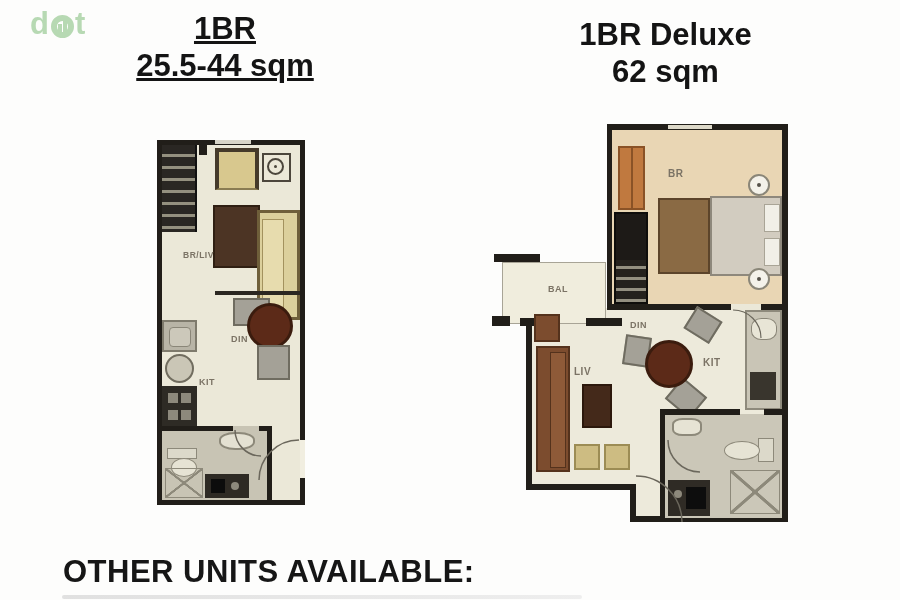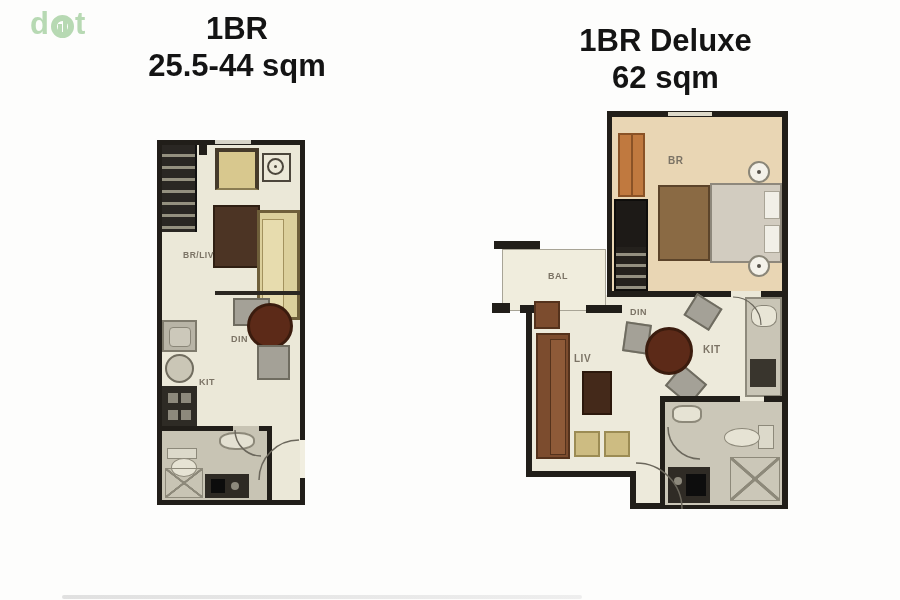--- a/index.html
+++ b/index.html
@@ -13,22 +13,22 @@
         color:#b7d9b3;font-weight:bold;font-size:31px;letter-spacing:1px;line-height:1;}
   .logo .ltr{display:block;}
   .logo-o{position:relative;display:inline-block;width:23px;height:23px;margin:0 1px 1px 1px;
           border:6px solid #b7d9b3;border-radius:50%;box-sizing:border-box;background:#fff;}
   .logo-o .b1{position:absolute;left:1px;bottom:0;width:4px;height:8px;background:#b7d9b3;}
   .logo-o .b2{position:absolute;left:6px;bottom:0;width:4px;height:11px;background:#b7d9b3;}
 
   
   .unit-title{position:absolute;text-align:center;color:#141414;font-weight:bold;
               font-size:31px;line-height:37px;letter-spacing:0px;}
-  #title-1br{left:118px;top:10px;width:238px;}
-  #title-deluxe{left:518px;top:22px;width:295px;}
+  #title-1br{left:106px;top:10px;width:238px;text-decoration:underline;}
+  #title-deluxe{left:518px;top:16px;width:295px;}
   .footer-heading{position:absolute;left:63px;top:554px;font-weight:bold;font-size:31px;
                   color:#161616;letter-spacing:.5px;}
   .cropped-line{position:absolute;left:62px;top:595px;width:520px;height:4px;
                 background:linear-gradient(90deg,#d7d7d7,#e9e9e9);border-radius:2px;opacity:.75;}
 
   
   .plan{position:absolute;filter:blur(.3px);}
   .wall{position:absolute;background:#211e19;}
   .room-label{position:absolute;font-weight:bold;font-size:9px;color:#7b7365;
               letter-spacing:.5px;white-space:nowrap;}
@@ -85,21 +85,21 @@
   #p1-toilet-bowl{position:absolute;left:14px;top:318px;width:24px;height:17px;background:#e6e3d4;
                   border:1px solid #8d897a;border-radius:50%;}
   #p1-shower{position:absolute;left:8px;top:328px;width:38px;height:30px;border:1px solid #8d897a;box-sizing:border-box;
      background-image:linear-gradient(to top right,transparent 47%,#8d897a 48% 52%,transparent 53%),
                       linear-gradient(to bottom right,transparent 47%,#8d897a 48% 52%,transparent 53%);}
   #p1-vanity{position:absolute;left:48px;top:334px;width:44px;height:24px;background:#2e2a24;}
   #p1-vanity .bowl{position:absolute;left:6px;top:5px;width:14px;height:14px;background:#0c0c0c;}
   #p1-vanity .knob{position:absolute;left:26px;top:8px;width:8px;height:8px;border-radius:50%;background:#8d897c;}
 
   
-  #plan2{left:490px;top:109px;width:302px;height:405px;}
+  #plan2{left:490px;top:122px;width:302px;height:405px;}
   #p2-bed-floor{position:absolute;left:122px;top:7px;width:175px;height:180px;background:#e9d6b4;}
   #p2-main-floor{position:absolute;left:38px;top:186px;width:254px;height:180px;background:#edeadb;}
   #p2-lower-floor{position:absolute;left:140px;top:366px;width:152px;height:32px;background:#edeadb;}
   #p2-bal-floor{position:absolute;left:12px;top:140px;width:104px;height:62px;background:#f0eddd;border:1px solid #a8a496;box-sizing:border-box;}
   #p2-bath-floor{position:absolute;left:175px;top:292px;width:117px;height:104px;background:#cbc7b8;}
 
   #p2-wall-top{left:117px;top:2px;width:181px;height:6px;}
   #p2-top-window{position:absolute;left:178px;top:3px;width:44px;height:4px;background:#ddd9c9;}
   #p2-wall-right{left:292px;top:2px;width:6px;height:398px;}
   #p2-wall-bedleft{left:117px;top:2px;width:5px;height:186px;}
@@ -307,14 +307,15 @@
         <span class="knob"></span>
       </div>
 
     <svg class="arcs" width="302" height="405" viewBox="0 0 302 405">
       <path d="M 146 354 A 46 46 0 0 1 192 400" fill="none" stroke="#6b675c" stroke-width="1.5"></path>
       <path d="M 178 318 A 32 32 0 0 0 210 350" fill="none" stroke="#6b675c" stroke-width="1.5"></path>
       <path d="M 243 188 A 28 28 0 0 1 271 216" fill="none" stroke="#6b675c" stroke-width="1.2"></path>
     </svg>
   </div>
 
+  <div class="footer-heading">OTHER UNITS AVAILABLE:</div>
   <div class="cropped-line"></div>
 </div>
 
 </body></html>

